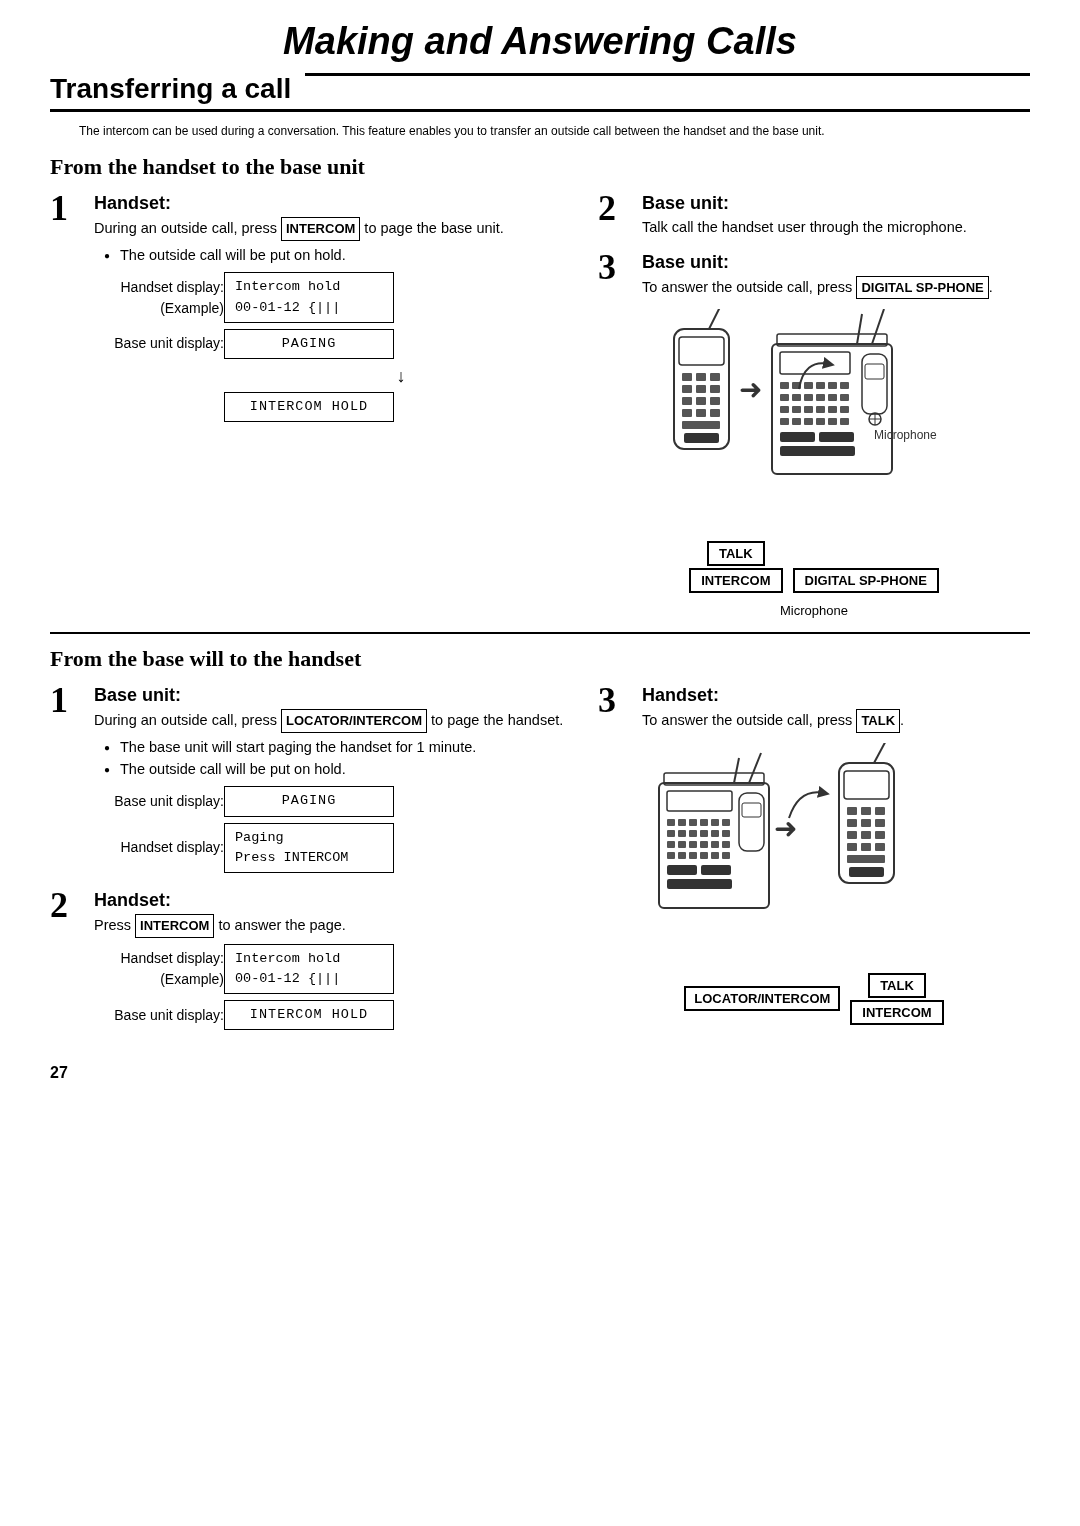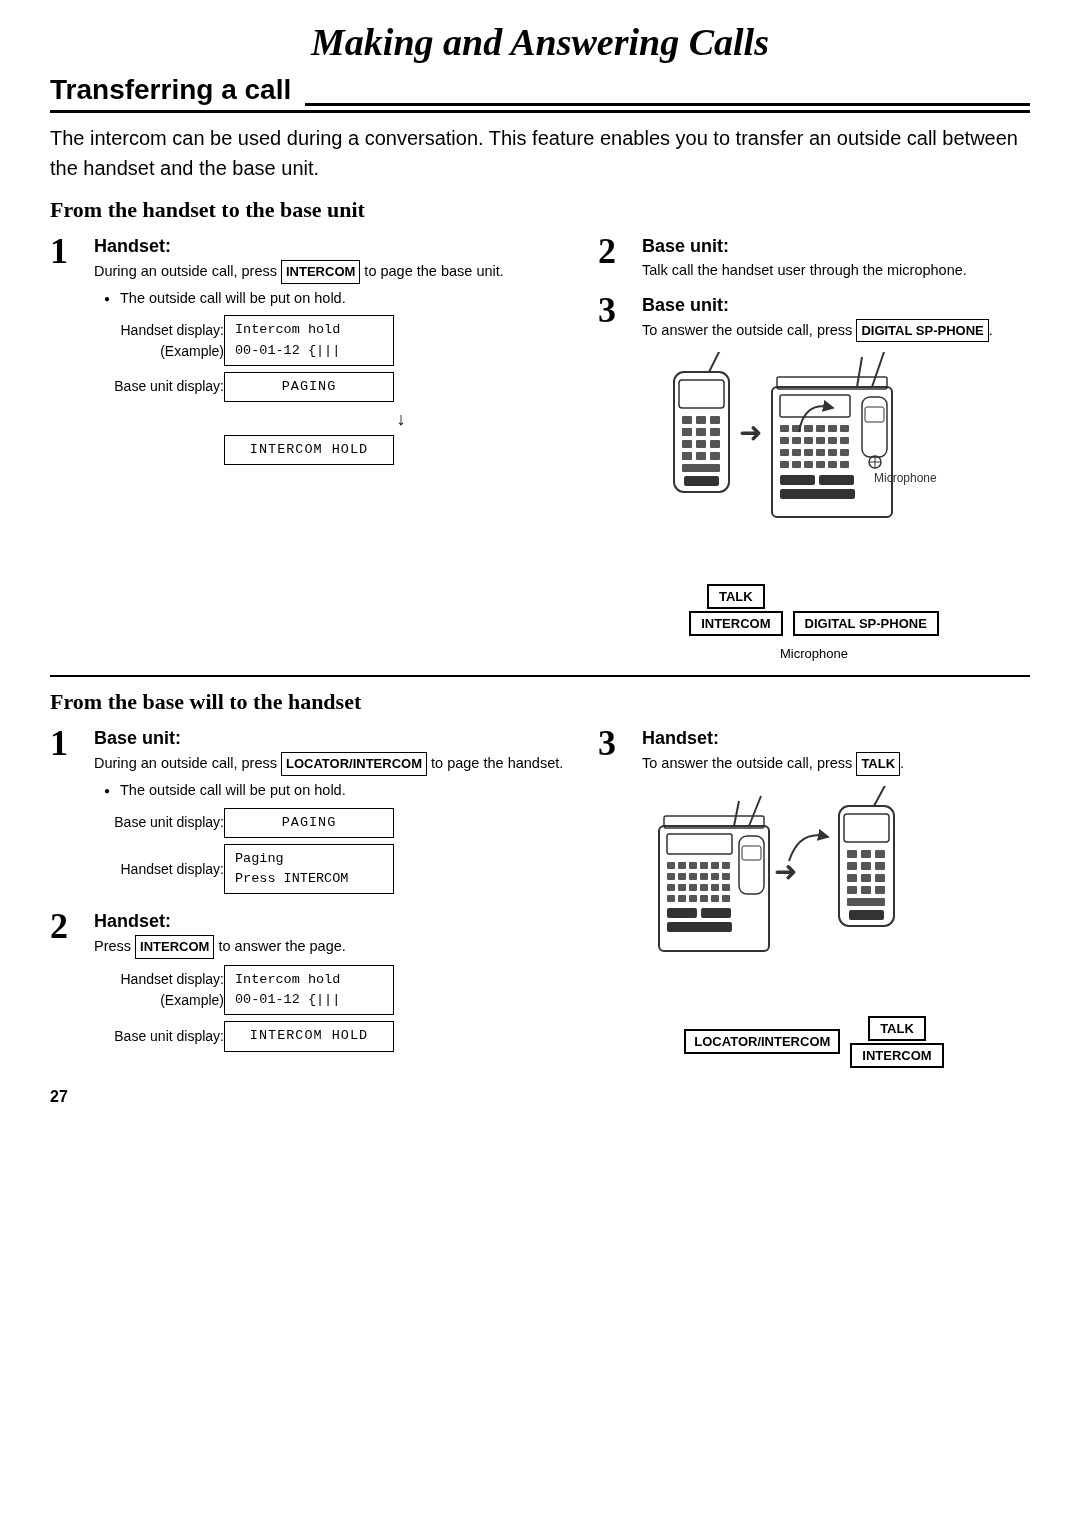--- a/index.html
+++ b/index.html
@@ -15,53 +15,54 @@
 
     
     .page-header {
       text-align: center;
       margin-bottom: 10px;
     }
     .page-header h1 {
       font-size: 38px;
       font-style: italic;
       font-weight: bold;
-      font-family: Liberation Serif, serif;
+      font-family: Liberation Sans, sans-serif;
     }
 
     
     .section-title {
       font-size: 28px;
       font-weight: bold;
       border-bottom: 3px solid #000;
       padding-bottom: 4px;
       margin-bottom: 10px;
       display: flex;
-      align-items: flex-end;
+      align-items: flex-start;
     }
     .section-title::after {
       content: '';
       flex: 1;
       height: 3px;
       background: #000;
       margin-left: 10px;
       display: none;
     }
 
     .subsection-title {
       font-size: 22px;
       font-weight: bold;
       margin: 12px 0 10px 0;
       font-family: Liberation Serif, serif;
     }
 
     .intro-text {
-      font-size: 20px;
+      font-size: 12px;
       margin-bottom: 14px;
       line-height: 1.5;
+      margin-left: 29px;
     }
 
     
     .two-col {
       display: flex;
       gap: 20px;
     }
     .col-left {
       flex: 1.1;
     }
@@ -423,20 +424,21 @@
 
   <div class="col-left">
 
     <div class="step-block">
       <div class="step-number">1</div>
       <div class="step-content">
         <span class="step-label">Base unit:</span>
         <br>
         <span>During an outside call, press </span><span class="key-inline">LOCATOR/INTERCOM</span><span> to page the handset.</span>
         <ul class="bullet-list">
+          <li>The base unit will start paging the handset for 1 minute.</li>
           <li>The outside call will be put on hold.</li>
         </ul>
 
         
         <div class="display-row">
           <span class="display-label">Base unit display:</span>
           <div class="display-box-lg">PAGING</div>
         </div>
 
         

